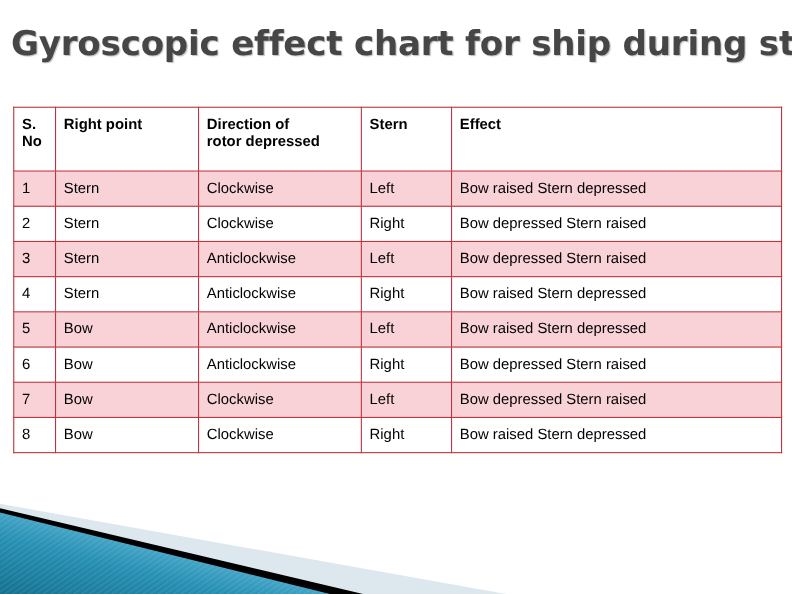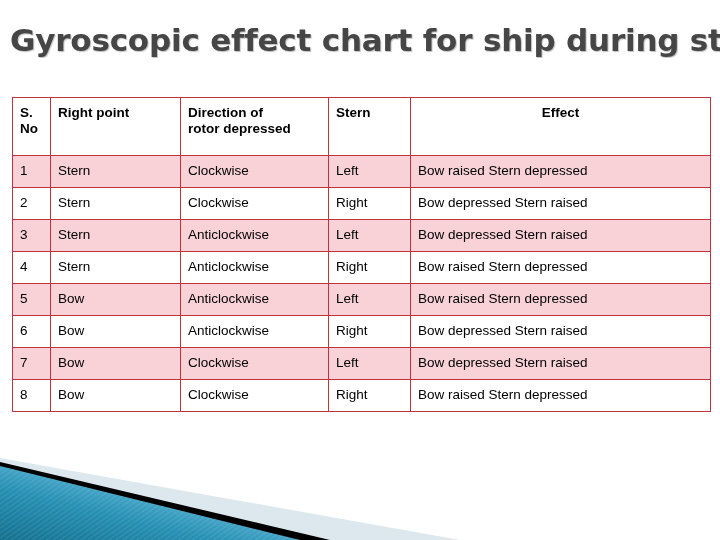--- a/index.html
+++ b/index.html
@@ -51,21 +51,21 @@
     line-height: 1.18;
   }
   #gyro-table thead th {
     background: #ffffff;
     font-weight: bold;
     vertical-align: top;
     height: 44px;
     padding-top: 7px;
   }
   #gyro-table thead th.effect-head {
-    text-align: center;
+    text-align: left;
   }
   #gyro-table tbody tr { height: 32px; }
   #gyro-table tbody tr.odd td { background: #f9d2d8; }
   #gyro-table tbody tr.even td { background: #ffffff; }
 
   col.c-sno     { width: 38px; }
   col.c-view    { width: 130px; }
   col.c-dir     { width: 148px; }
   col.c-turn    { width: 82px; }
   col.c-effect  { width: 300px; }

